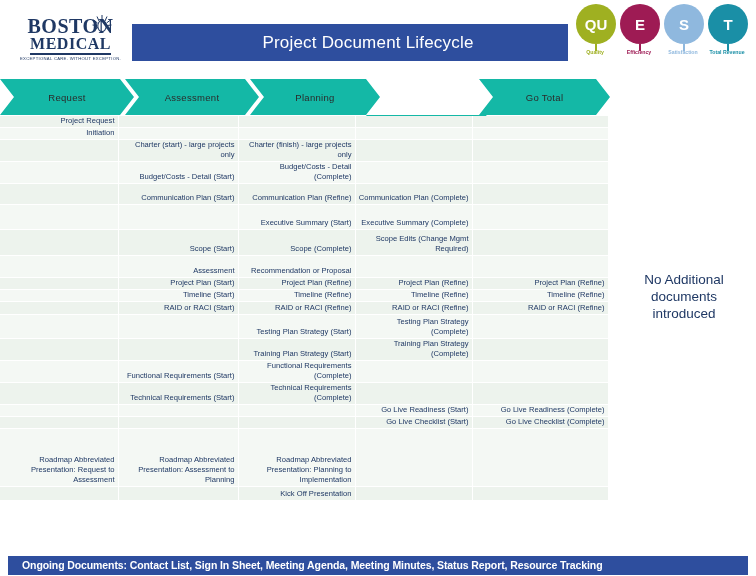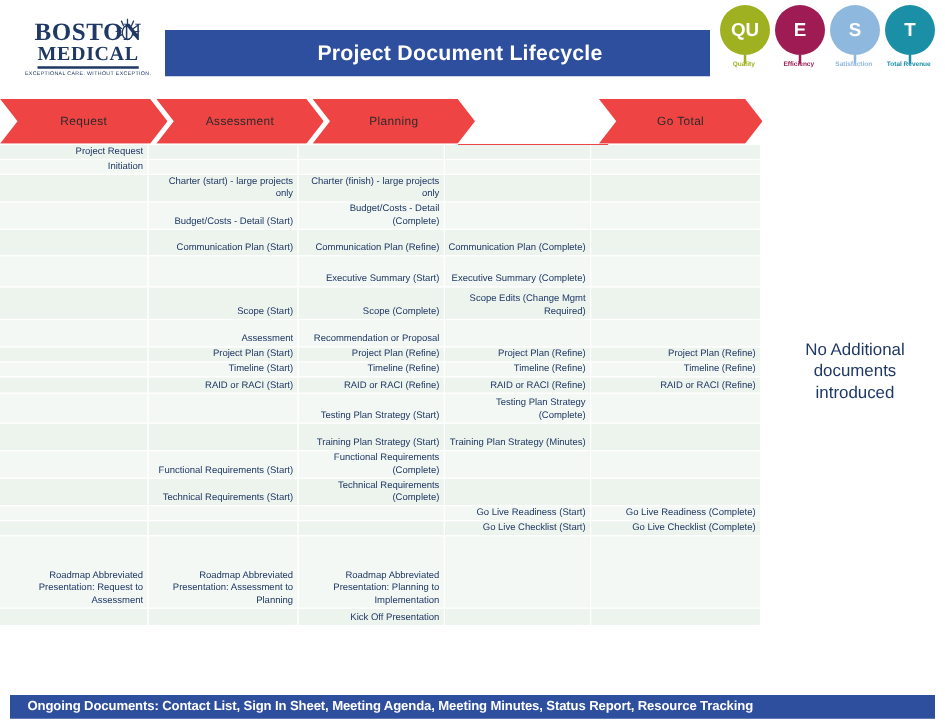--- a/index.html
+++ b/index.html
@@ -32,21 +32,21 @@
   }
   #logo .flame{
     position:absolute;right:10px;top:-4px;width:22px;height:20px;
   }
 
   #title-bar{
     position:absolute;left:132px;top:24px;width:436px;height:37px;
     background:#2E4E9E;
   }
   #title-bar .t{
-    color:#ffffff;font-size:17px;font-weight:bold;
+    color:#ffffff;font-size:17px;font-weight:normal;
     text-align:center;line-height:37px;letter-spacing:0.2px;margin-left:36px;
   }
 
   
   #quest{position:absolute;left:576px;top:4px;width:172px;height:66px;}
   #quest .circles{position:absolute;left:0;top:0;height:44px;width:172px;}
   #quest .c{
     position:absolute;top:0;width:40px;height:40px;border-radius:50%;
     color:#fff;font-size:15px;font-weight:bold;
     display:flex;align-items:center;justify-content:center;
@@ -62,21 +62,21 @@
     width:42px;text-align:center;
   }
   #quest .lb.q{left:-2px; color:#9FB021;}
   #quest .lb.e{left:42px; color:#9E1B54;}
   #quest .lb.s{left:86px; color:#8FB8DE;}
   #quest .lb.t{left:130px;color:#1A8FA6;}
 
   
   #phases{position:absolute;left:0;top:79px;width:610px;height:36px;}
   .chev{
-    position:absolute;top:0;height:36px;background:#ef4444;
+    position:absolute;top:0;height:36px;background:#14b8a6;
     display:flex;align-items:center;justify-content:center;
     clip-path:polygon(0 0, calc(100% - 14px) 0, 100% 50%, calc(100% - 14px) 100%, 0 100%, 14px 50%);
   }
   .chev.first{clip-path:polygon(0 0, calc(100% - 14px) 0, 100% 50%, calc(100% - 14px) 100%, 0 100%, 14px 50%);}
   .chev span{font-size:9.5px;color:#2b2b2b;letter-spacing:0.3px;}
 
   
   #grid{position:absolute;left:0;top:116px;width:608px;height:440px;text-align:right;}
   table{border-collapse:collapse;width:608px;table-layout:fixed;}
   td{
@@ -272,21 +272,21 @@
           <td></td>
           <td></td>
           <td>Testing Plan Strategy (Start)</td>
           <td>Testing Plan Strategy (Complete)</td>
           <td></td>
         </tr>
         <tr class="band-a" style="height: 22px;">
           <td></td>
           <td></td>
           <td>Training Plan Strategy (Start)</td>
-          <td>Training Plan Strategy (Minutes)</td>
+          <td>Training Plan Strategy (Complete)</td>
           <td></td>
         </tr>
         <tr class="band-b" style="height: 22px;">
           <td></td>
           <td>Functional Requirements (Start)</td>
           <td>Functional Requirements (Complete)</td>
           <td></td>
           <td></td>
         </tr>
         <tr class="band-a" style="height: 22px;">

